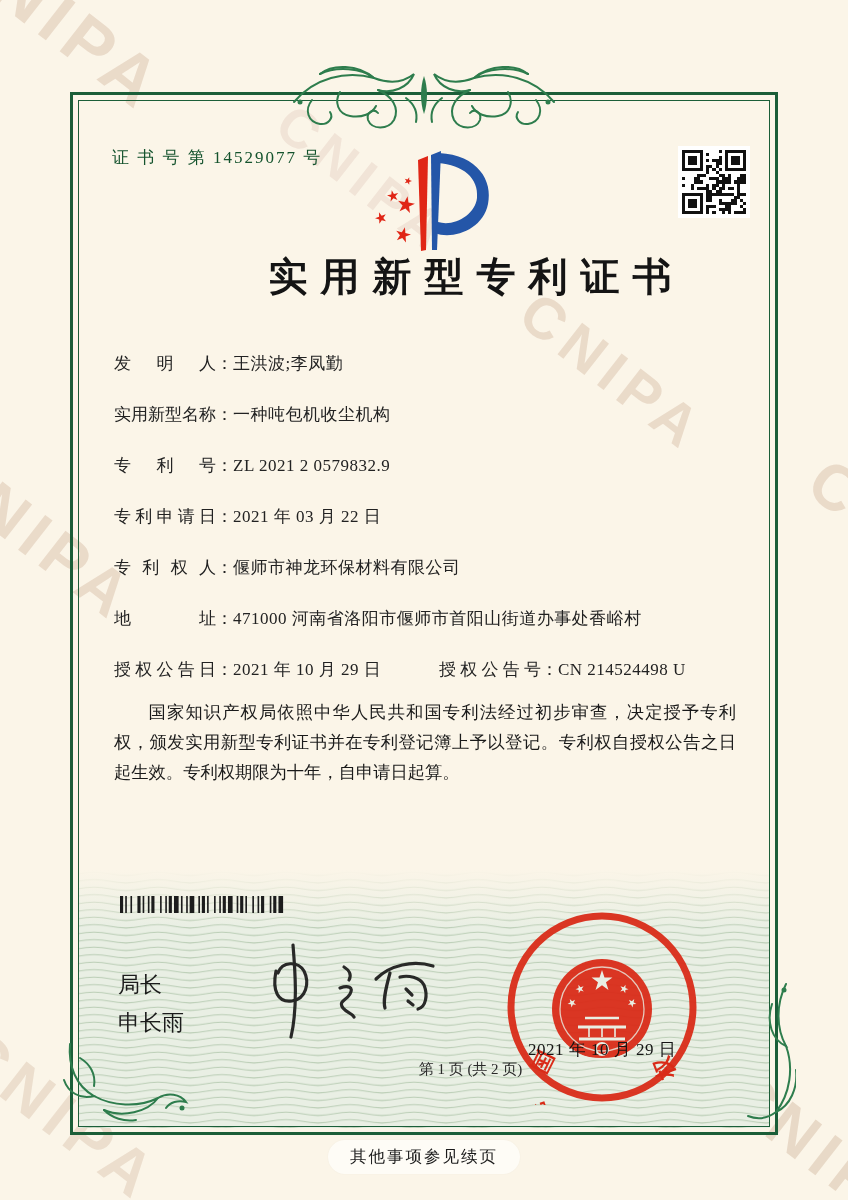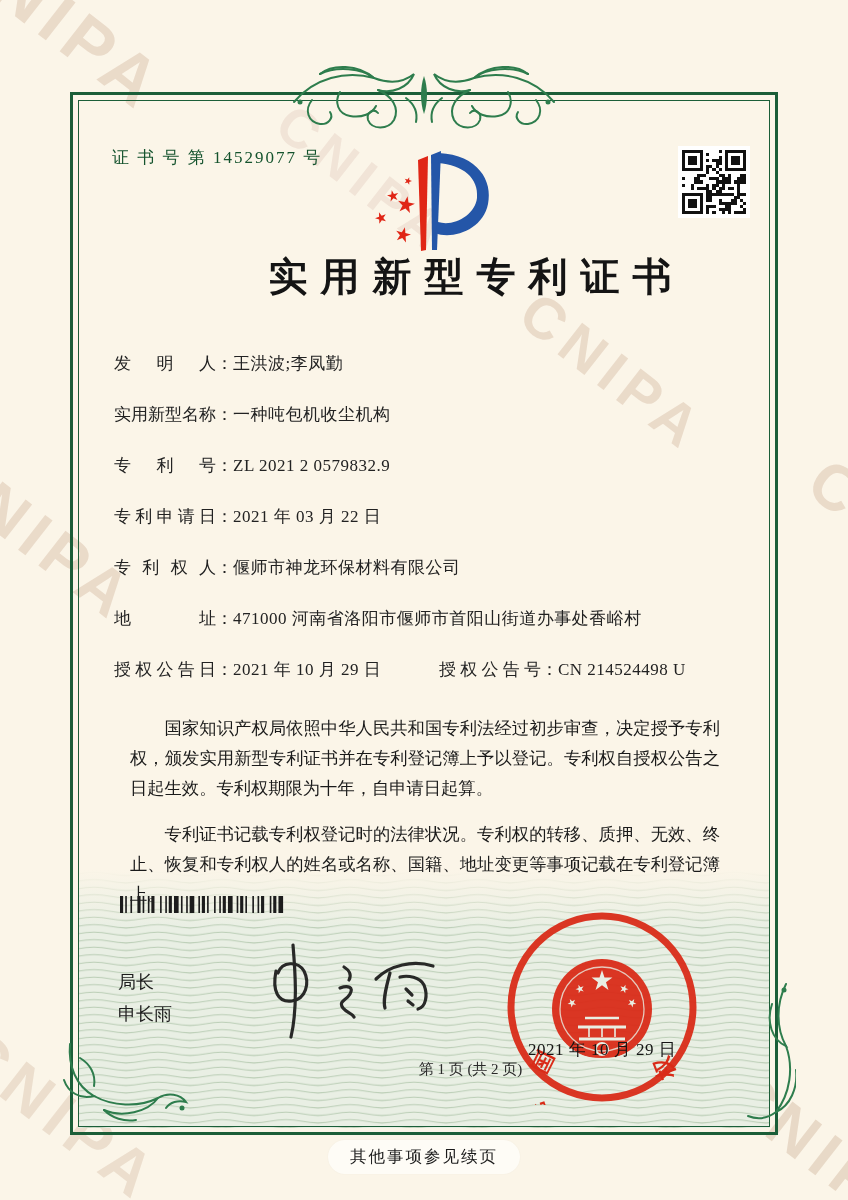--- a/index.html
+++ b/index.html
@@ -37,23 +37,23 @@
   .title{position:absolute;left:70px;top:250px;width:800px;text-align:center;font-size:39px;
          font-weight:bold;letter-spacing:13px;padding-left:13px;box-sizing:border-box;color:#141414;}
   .fields{position:absolute;left:114px;top:352px;width:636px;}
   .frow{height:20px;margin-bottom:31px;font-size:17px;white-space:nowrap;position:relative;}
   .flabel{display:inline-block;width:102px;text-align:justify;text-align-last:justify;vertical-align:top;}
   .fcolon{display:inline-block;width:17px;}
   .fvalue{letter-spacing:0.5px;}
   .grant-no-group{position:absolute;left:325px;top:0;}
   .body-text{position:absolute;left:114px;top:698px;width:622px;font-size:17.3px;line-height:30px;
              text-align:justify;color:#1a1a1a;}
-  .body-text p{margin:16px;text-indent:2em;}
+  .body-text p{margin:0;text-indent:2em;}
   .barcode{position:absolute;left:120px;top:896px;}
-  .signer{position:absolute;left:118px;top:970px;font-size:18px;color:#1c1c1c;}
+  .signer{position:absolute;left:118px;top:970px;font-size:22px;color:#1c1c1c;}
   .signer .line2{margin-top:8px;}
   .signature{position:absolute;left:248px;top:933px;}
   .seal{position:absolute;left:504px;top:909px;width:196px;height:196px;}
   .seal-date{position:absolute;left:498px;top:1038px;width:208px;text-align:center;font-size:17px;
              color:#141414;letter-spacing:0.5px;z-index:5;white-space:nowrap;}
   .page-info{position:absolute;left:70px;top:1060px;width:801px;text-align:center;font-size:15px;color:#2a2a2a;}
   .continuation{position:absolute;left:0;top:1140px;width:848px;text-align:center;}
   .continuation span{display:inline-block;background:#fefcf6;padding:6px 22px;font-size:16.5px;
                      letter-spacing:2px;color:#1a1a1a;box-shadow:0 0 2px rgba(0,0,0,0.04);border-radius:17px;}
 </style>
@@ -305,21 +305,20 @@
       <div class="frow">
         <span class="flabel">授权公告日</span><span class="fcolon">：</span><span class="fvalue">2021 年 10 月 29 日</span>
         <span class="grant-no-group">
           <span class="flabel">授权公告号</span><span class="fcolon">：</span><span class="fvalue">CN 214524498 U</span>
         </span>
       </div>
     </div>
 
     <div class="body-text">
       <p>国家知识产权局依照中华人民共和国专利法经过初步审查，决定授予专利权，颁发实用新型专利证书并在专利登记簿上予以登记。专利权自授权公告之日起生效。专利权期限为十年，自申请日起算。</p>
-      <p>专利证书记载专利权登记时的法律状况。专利权的转移、质押、无效、终止、恢复和专利权人的姓名或名称、国籍、地址变更等事项记载在专利登记簿上。</p>
     </div>
 
     <svg class="barcode" width="166" height="17" viewBox="0 0 143 17" preserveAspectRatio="none" fill="#1c1c1c">
         <rect x="0.0" y="0" width="2.7" height="17"></rect>
         <rect x="4.5" y="0" width="1.4" height="17"></rect>
         <rect x="9.0" y="0" width="1.4" height="17"></rect>
         <rect x="15.0" y="0" width="2.7" height="17"></rect>
         <rect x="19.5" y="0" width="1.4" height="17"></rect>
         <rect x="24.0" y="0" width="1.4" height="17"></rect>
         <rect x="27.0" y="0" width="2.7" height="17"></rect>

